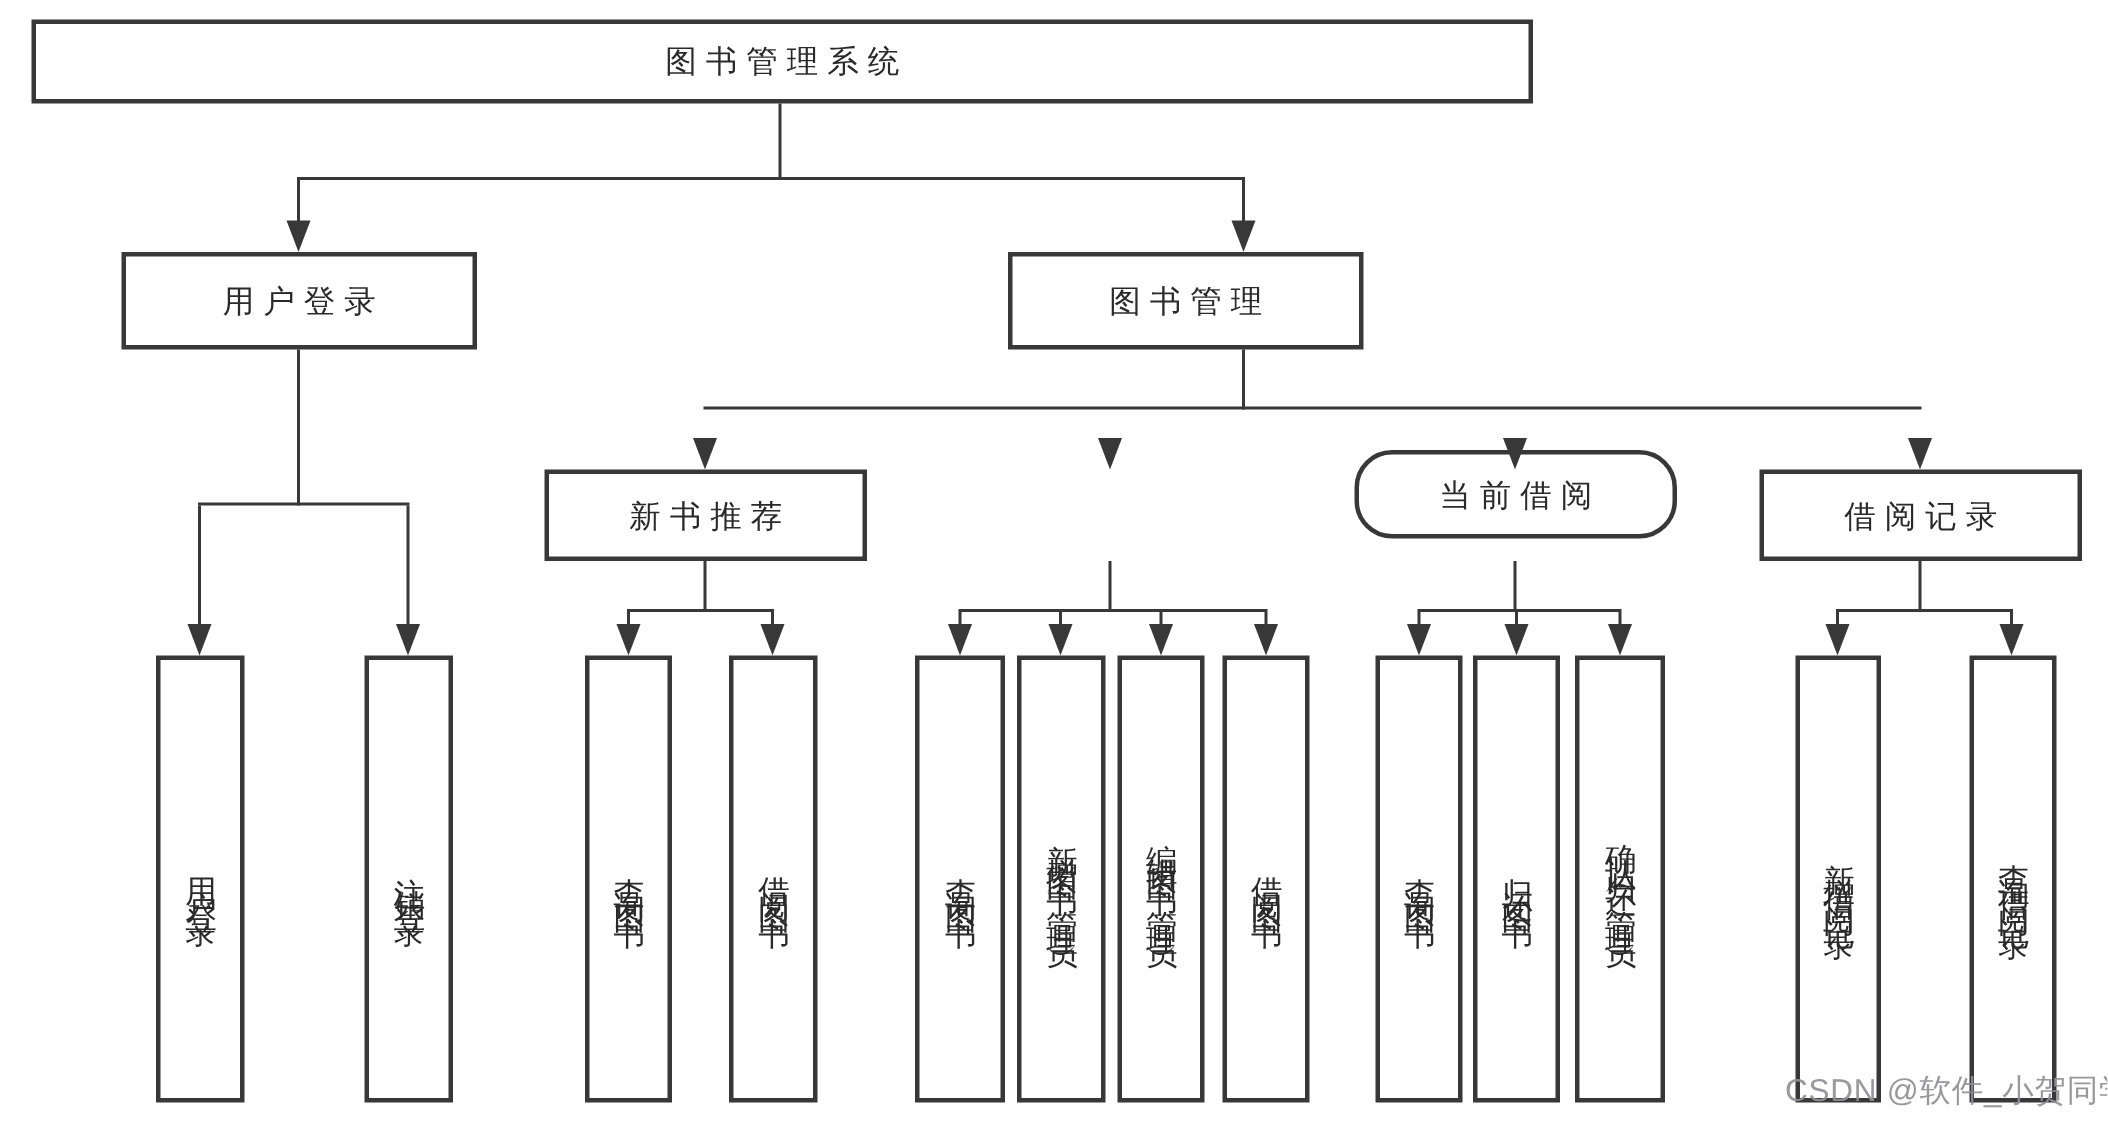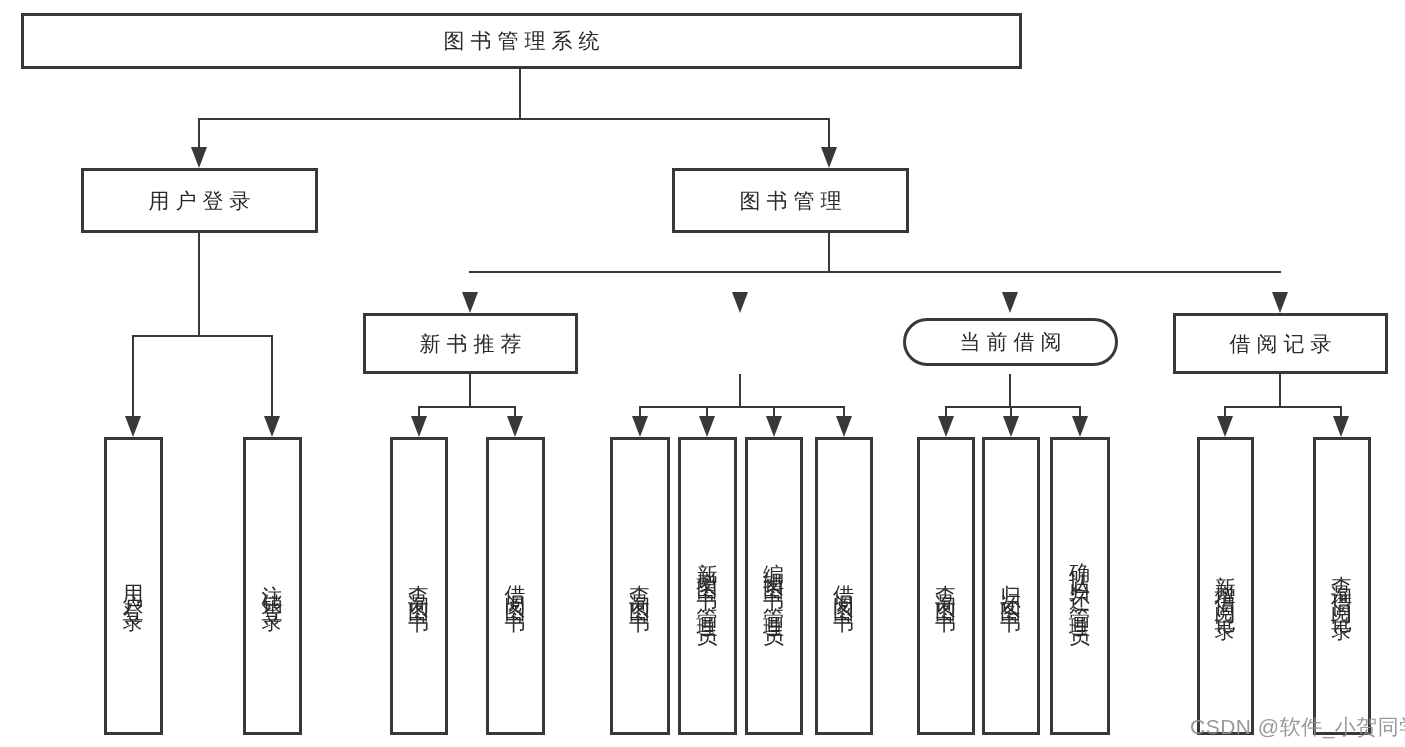--- a/index.html
+++ b/index.html
@@ -69,21 +69,21 @@
   <div class="node h" style="left:81px;top:168px;width:237px;height:65px;">
     <span class="lbl">用户登录</span>
   </div>
   <div class="node h" style="left:672px;top:168px;width:237px;height:65px;">
     <span class="lbl">图书管理</span>
   </div>
 
   <div class="node h" style="left:363px;top:313px;width:215px;height:61px;">
     <span class="lbl">新书推荐</span>
   </div>
-  <div class="node h" style="left:903px;top:318px;width:215px;height:48px;border-radius:25px;">
+  <div class="node h" style="left:903px;top:300px;width:215px;height:59px;border-radius:25px;">
     <span class="lbl">当前借阅</span>
   </div>
   <div class="node h" style="left:1173px;top:313px;width:215px;height:61px;">
     <span class="lbl">借阅记录</span>
   </div>
 
   <div class="node v" style="left:104px;top:437px;width:59px;height:298px;">
     <span class="lbl">用户登录</span>
   </div>
   <div class="node v" style="left:243px;top:437px;width:59px;height:298px;">

